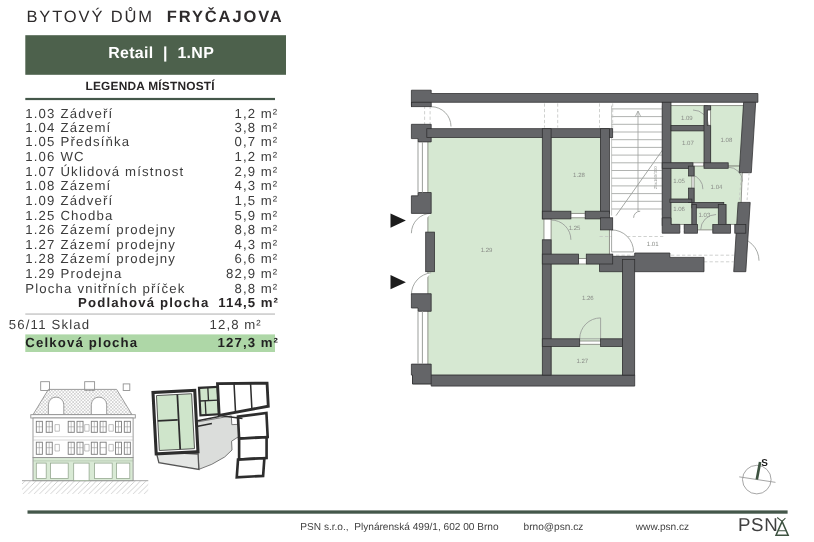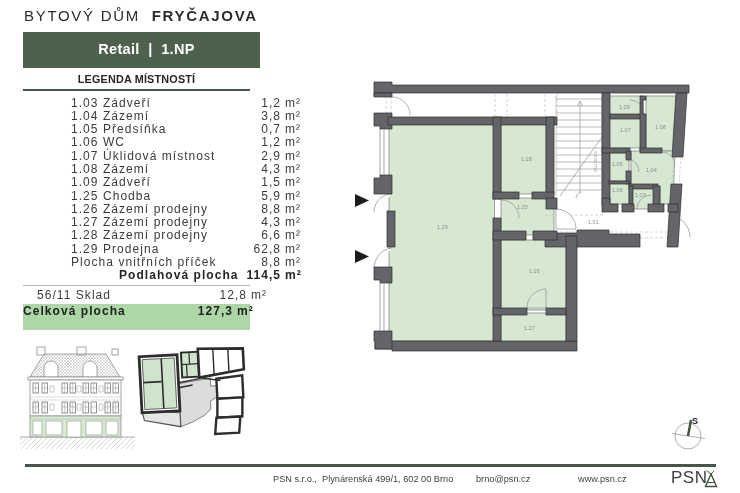--- a/index.html
+++ b/index.html
@@ -15,21 +15,21 @@
 <body>
 
 <div class="abs" style="left:24px;top:7px;width:300px;font-size:15px;color:#2e2b2c;letter-spacing:1.7px;white-space:nowrap;">BYTOVÝ DŮM&nbsp; <b>FRYČAJOVA</b></div>
 
 <div class="abs" style="left:23px;top:32px;width:227px;height:36px;background:#4d614c;color:#fff;font-size:14.5px;font-weight:bold;text-align:center;line-height:35px;letter-spacing:0.3px;padding-left:10px;">Retail&nbsp; | &nbsp;1.NP</div>
 
 <div class="abs" style="left:23px;top:73px;width:227px;text-align:center;font-size:10.8px;font-weight:bold;color:#272425;letter-spacing:0.2px;">LEGENDA MÍSTNOSTÍ</div>
 
 <div class="abs" style="left:23px;top:89px;width:227px;height:2px;background:#44574a;"></div>
 
-<div class="abs" style="left:23px;top:96.5px;width:227px;margin-left:48px;">
+<div class="abs" style="left:23px;top:96.5px;width:227px;">
   <div class="legrow">
       <span>1.03 Zádveří</span>
       <span class="val">1,2</span>
       <span class="unit">m²</span>
     </div>
   <div class="legrow">
       <span>1.04 Zázemí</span>
       <span class="val">3,8</span>
       <span class="unit">m²</span>
     </div>
@@ -73,46 +73,46 @@
       <span class="val">4,3</span>
       <span class="unit">m²</span>
     </div>
   <div class="legrow">
       <span>1.28 Zázemí prodejny</span>
       <span class="val">6,6</span>
       <span class="unit">m²</span>
     </div>
   <div class="legrow">
       <span>1.29 Prodejna</span>
-      <span class="val">62,8</span>
+      <span class="val">82,9</span>
       <span class="unit">m²</span>
     </div>
   <div class="legrow">
       <span>Plocha vnitřních příček</span>
       <span class="val">8,8</span>
       <span class="unit">m²</span>
     </div>
   <div class="legrow" style="font-weight:bold;color:#272425;padding-left:48px;">
       <span>Podlahová plocha</span>
       <span class="val">114,5</span>
       <span class="unit">m²</span>
     </div>
 </div>
 
 <div class="abs" style="left:23px;top:285px;width:227px;height:1px;background:#b5b5b5;"></div>
 
-<div class="abs" style="left:37px;top:288.5px;width:227px;">
+<div class="abs" style="left:8px;top:288.5px;width:227px;">
   <div class="legrow">
       <span>56/11 Sklad</span>
       <span class="val">12,8</span>
       <span class="unit">m²</span>
     </div>
 </div>
 
-<div class="abs" style="left:23px;top:303.5px;width:227px;height:26px;background:#aed7a7;">
+<div class="abs" style="left:23px;top:303.5px;width:227px;height:16px;background:#aed7a7;">
   <div class="legrow" style="font-weight:bold;color:#212121;line-height:14.5px;height:14.5px;">
       <span>Celková plocha</span>
       <span class="val">127,3</span>
       <span class="unit">m²</span>
     </div>
 </div>
 
 <svg class="abs" style="left:0;top:0;" width="740" height="493" viewBox="0 0 740 493">
 <g stroke-linecap="butt">
 

